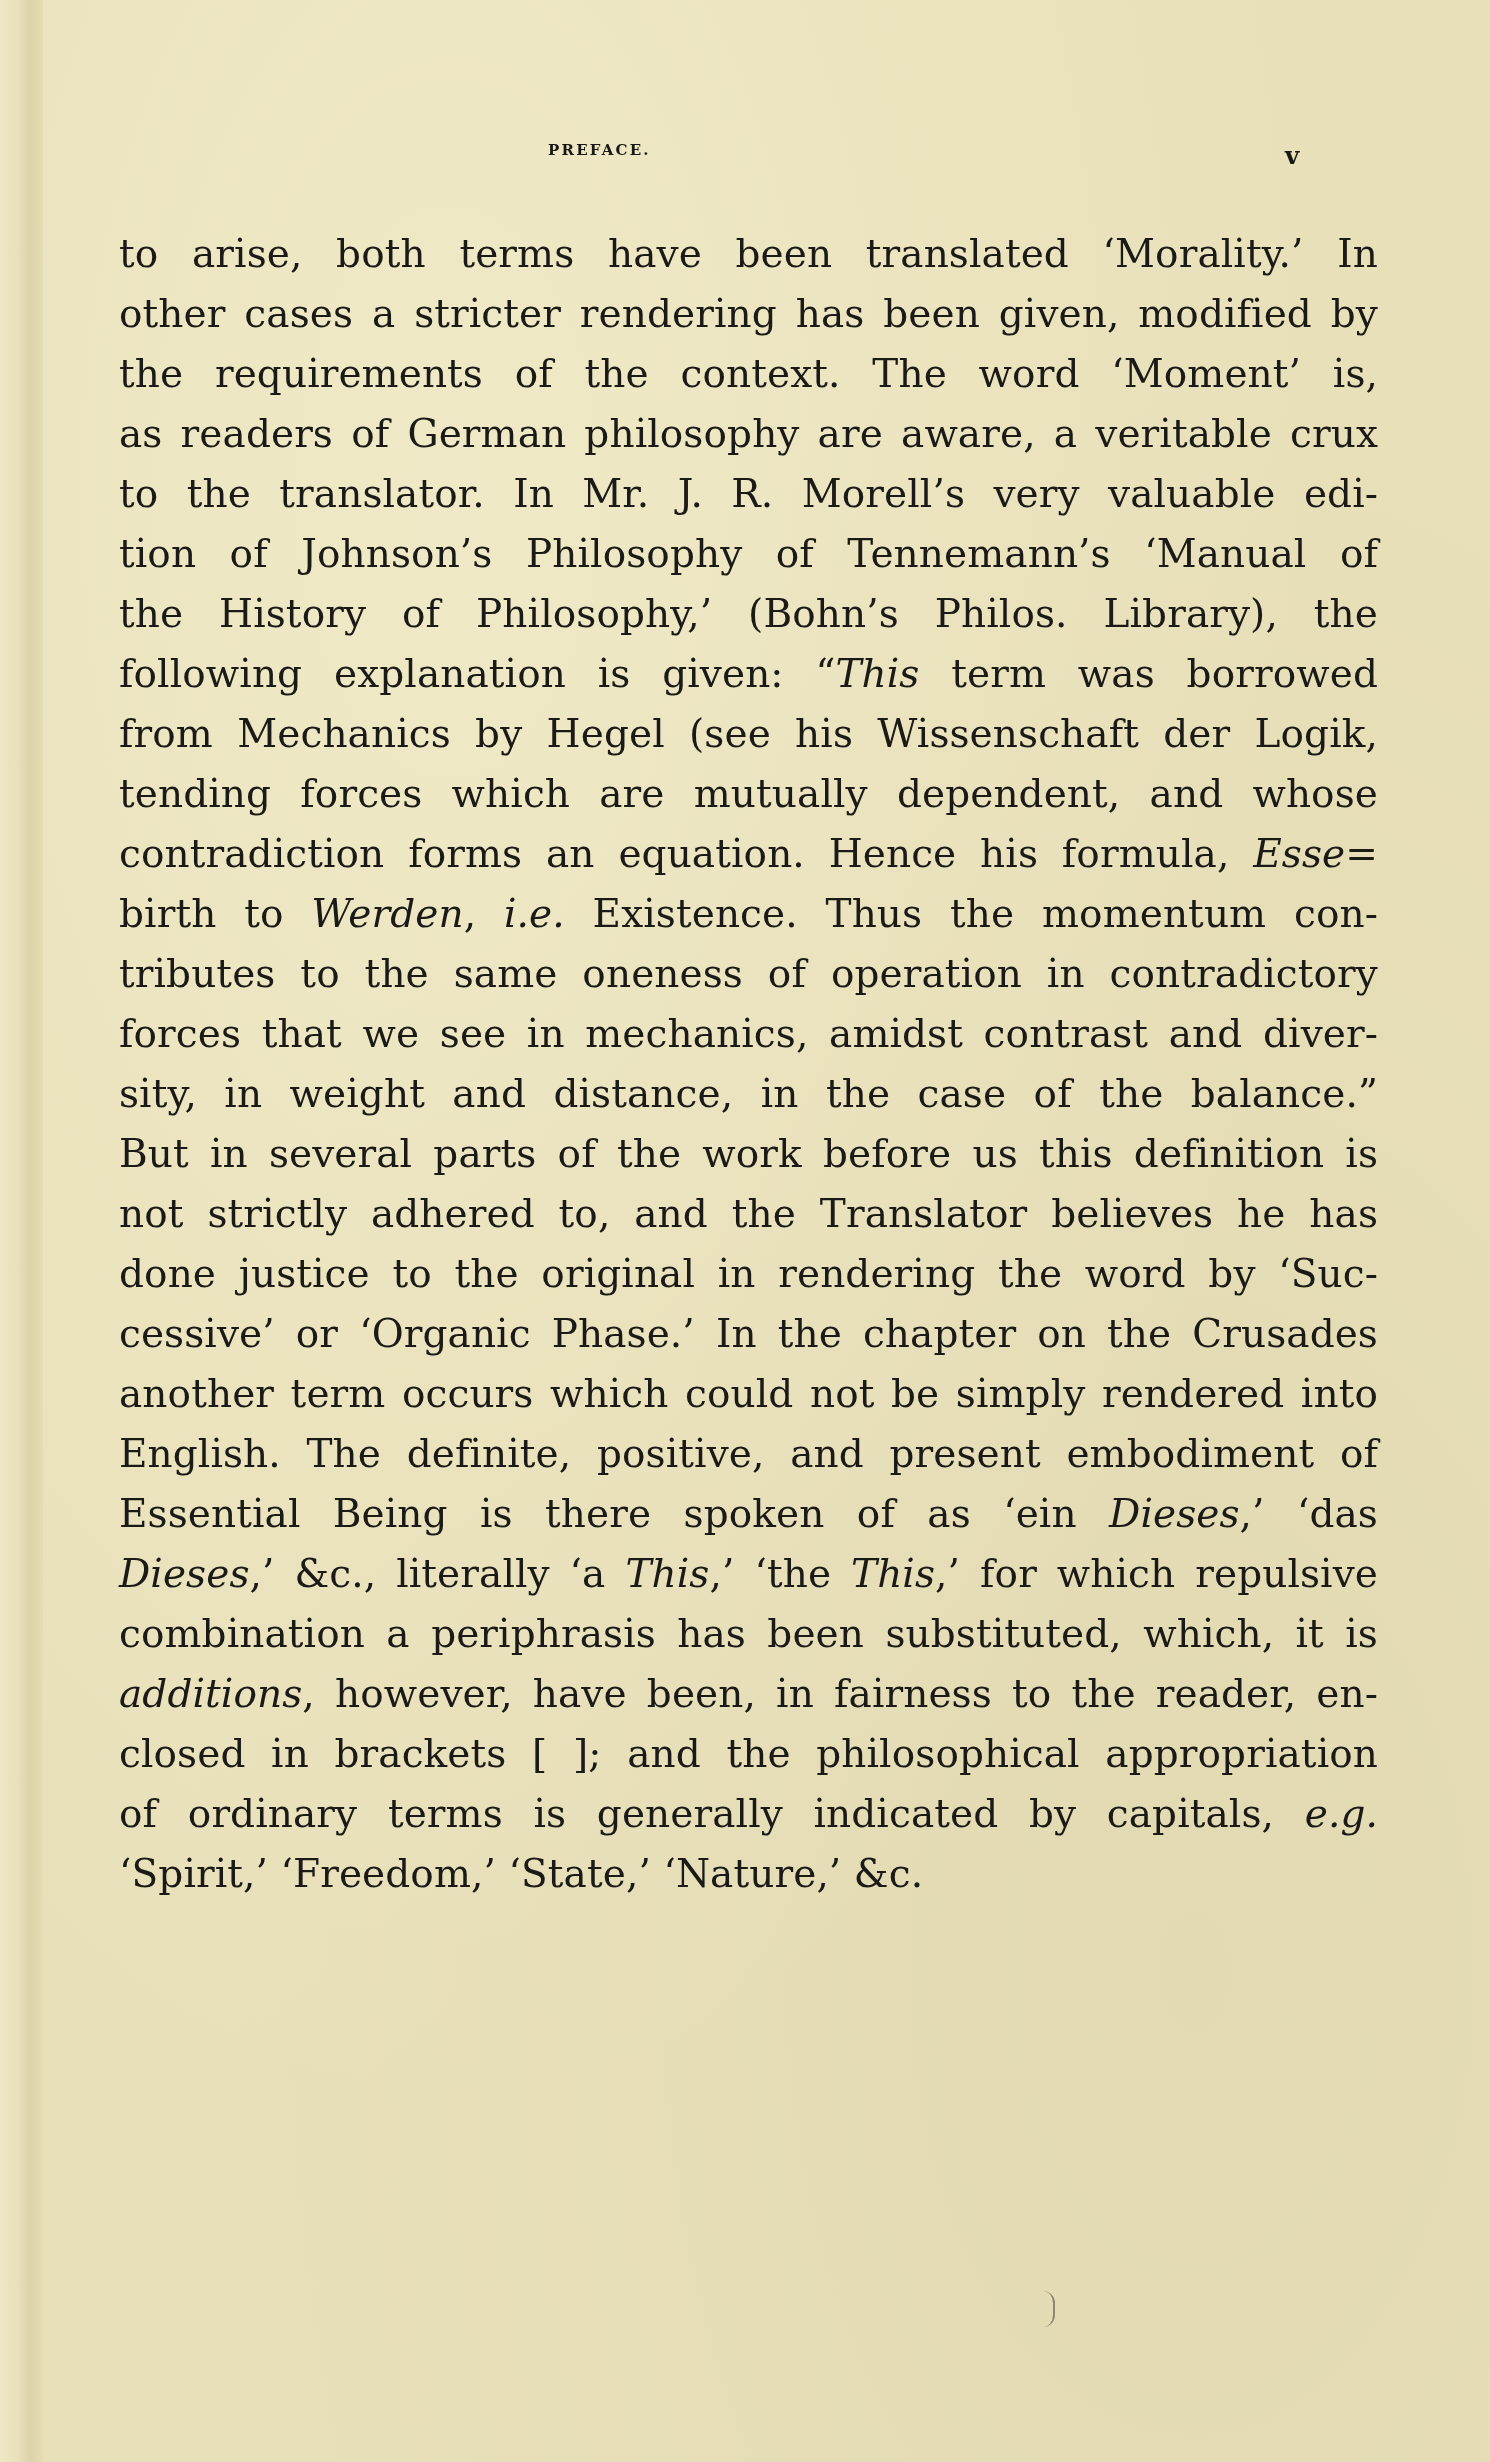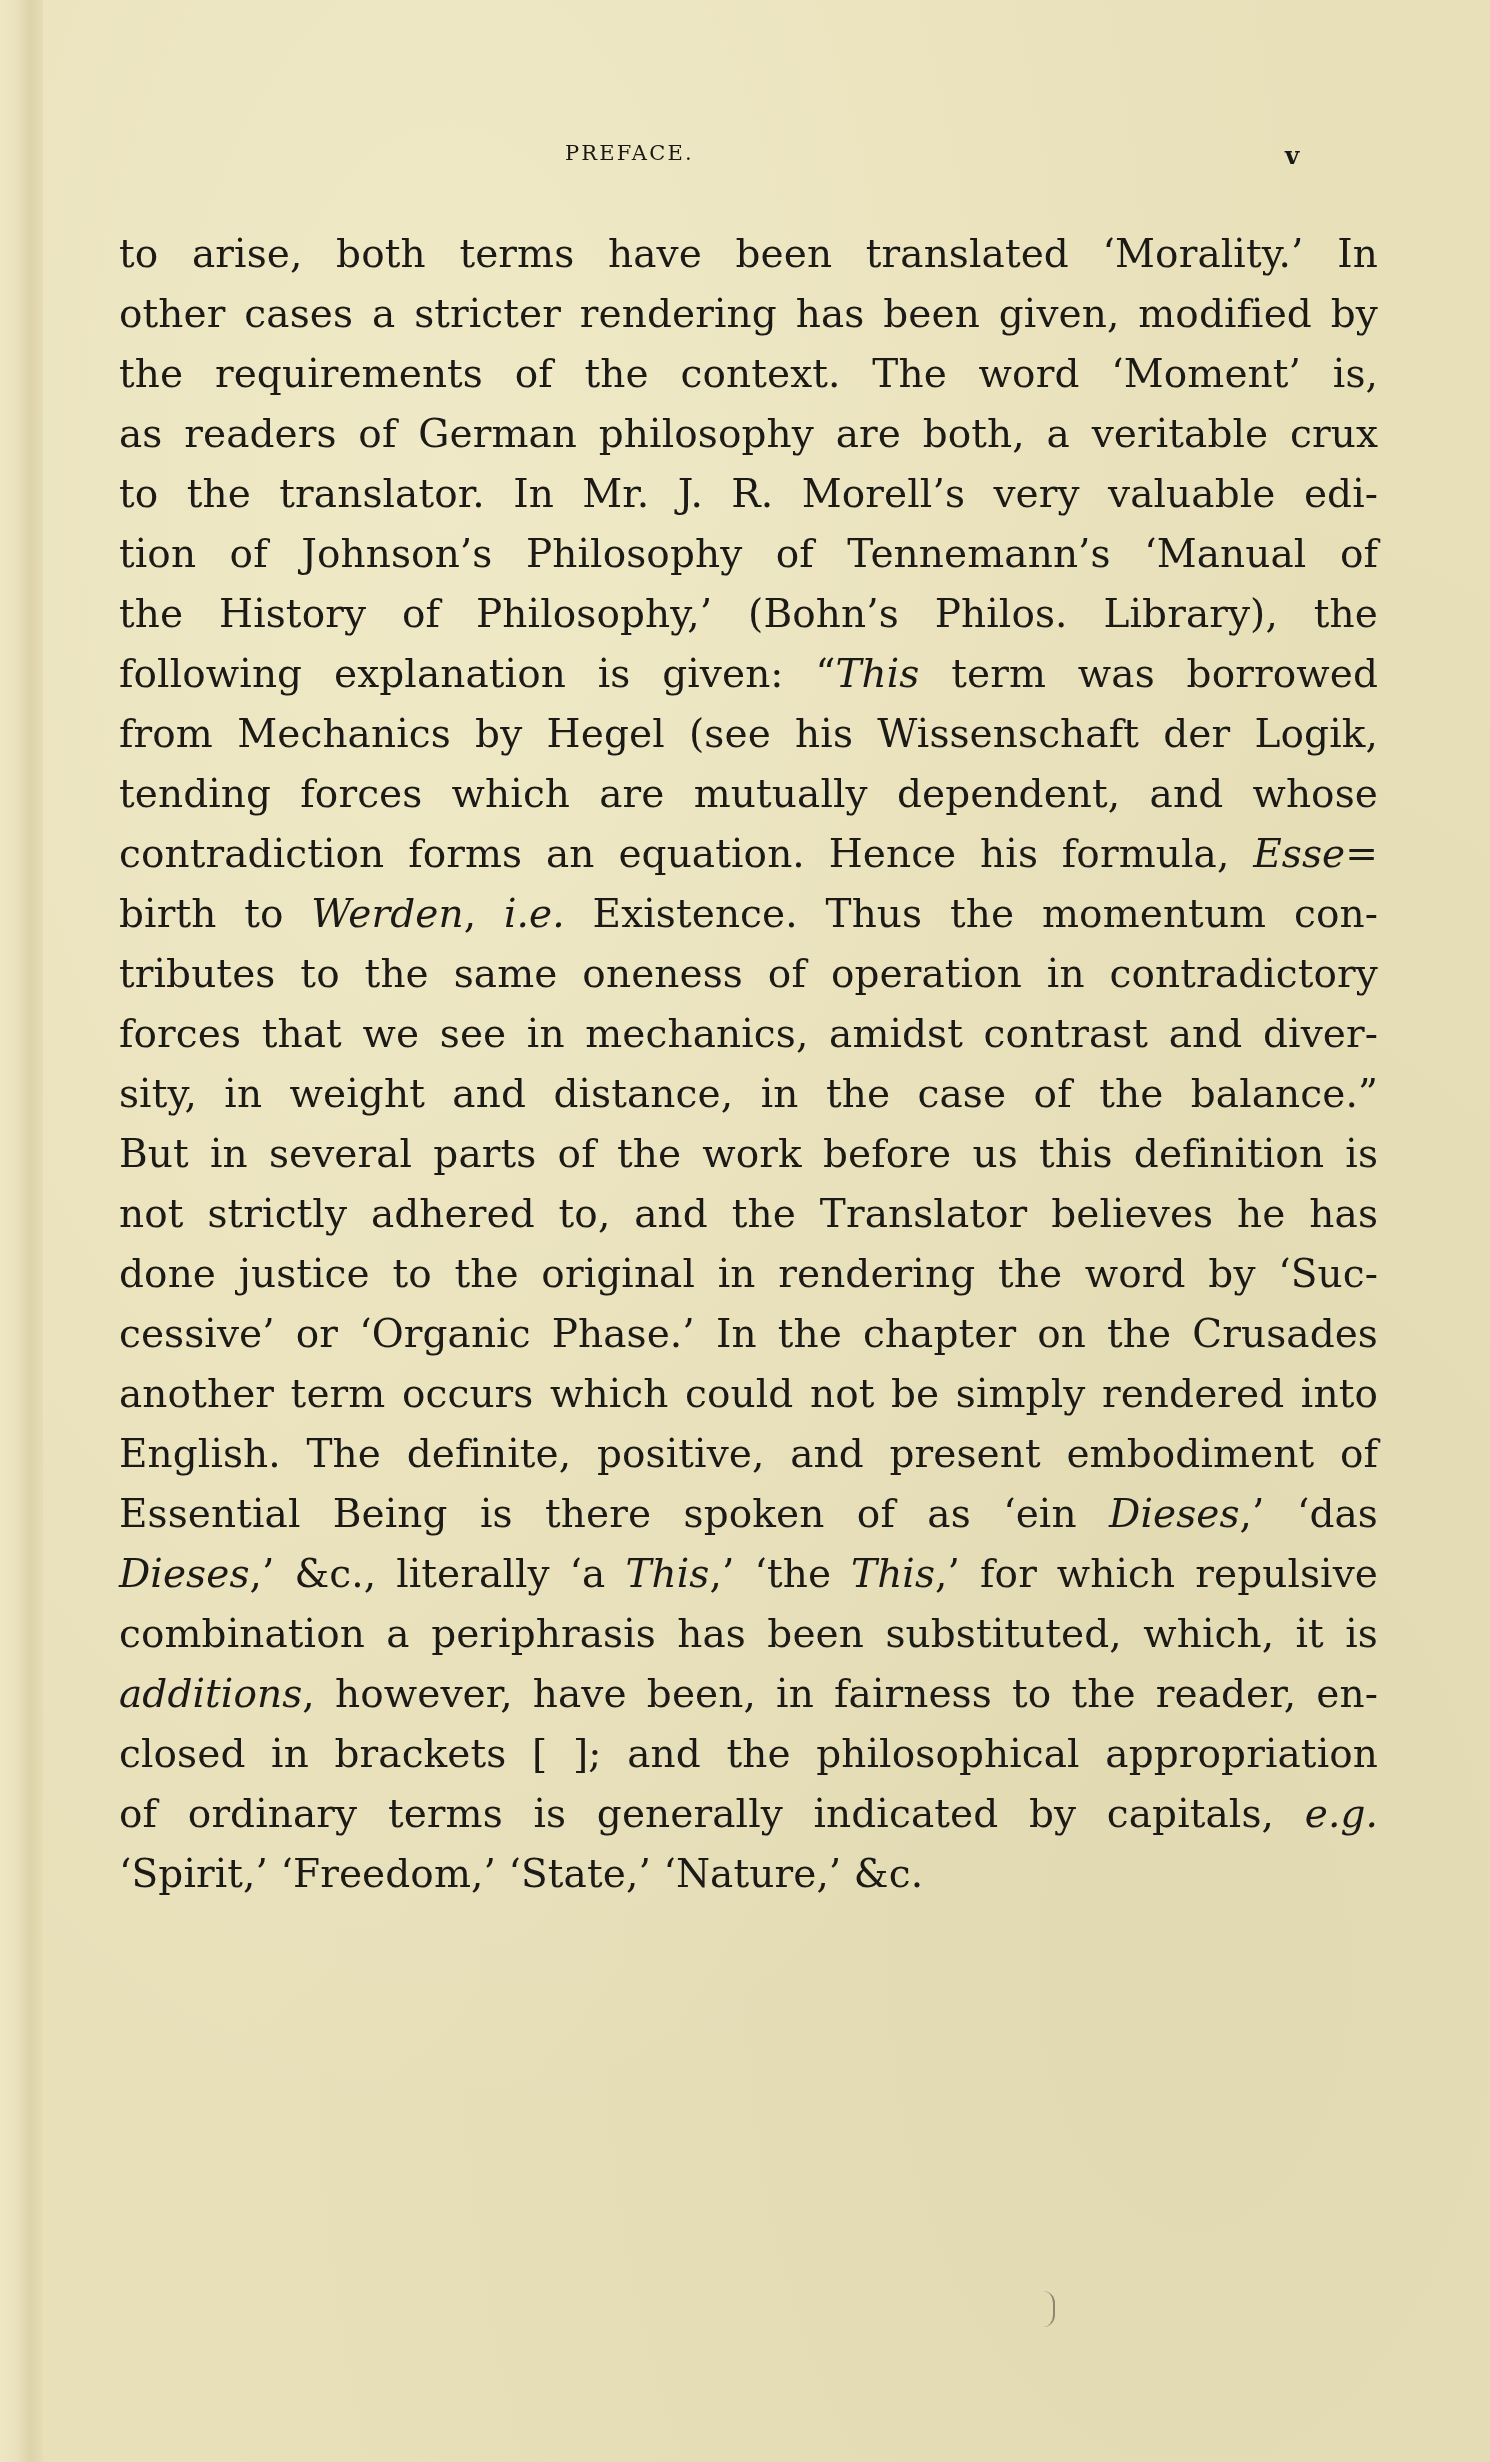--- a/index.html
+++ b/index.html
@@ -35,25 +35,25 @@
     }
     .running-head {
       position: absolute;
       top: 141px;
       left: 0;
       width: 1491px;
       height: 43px;
     }
     .running-title {
       position: absolute;
-      left: 565px;
+      left: 548px;
       top: 0;
       font-family: "DejaVu Serif", serif;
-      font-weight: normal;
-      font-size: 21px;
+      font-weight: bold;
+      font-size: 15px;
       letter-spacing: 2.2px;
       color: #1a1814;
     }
     .page-number {
       position: absolute;
       left: 1285px;
       top: 0;
       font-family: "DejaVu Serif", serif;
       font-weight: bold;
       font-size: 24.5px;
@@ -99,21 +99,21 @@
 
   <div class="running-head">
     <span class="running-title">PREFACE.</span>
     <span class="page-number">v</span>
   </div>
 
   <div class="body-text">
     <span class="line">to arise, both terms have been translated ‘Morality.’ In</span>
     <span class="line">other cases a stricter rendering has been given, modified by</span>
     <span class="line">the requirements of the context. The word ‘Moment’ is,</span>
-    <span class="line">as readers of German philosophy are both, a veritable crux</span>
+    <span class="line">as readers of German philosophy are aware, a veritable crux</span>
     <span class="line">to the translator. In Mr. J. R. Morell’s very valuable edi-</span>
     <span class="line">tion of Johnson’s Philosophy of Tennemann’s ‘Manual of</span>
     <span class="line">the History of Philosophy,’ (Bohn’s Philos. Library), the</span>
     <span class="line">following explanation is given: “<em>This</em> term was borrowed</span>
     <span class="line">from Mechanics by Hegel (see his Wissenschaft der Logik,</span>
     <span class="line">tending forces which are mutually dependent, and whose</span>
     <span class="line">contradiction forms an equation. Hence his formula, <em>Esse</em>=</span>
     <span class="line">birth to <em>Werden</em>, <em>i.e.</em> Existence. Thus the momentum con-</span>
     <span class="line">tributes to the same oneness of operation in contradictory</span>
     <span class="line">forces that we see in mechanics, amidst contrast and diver-</span>

